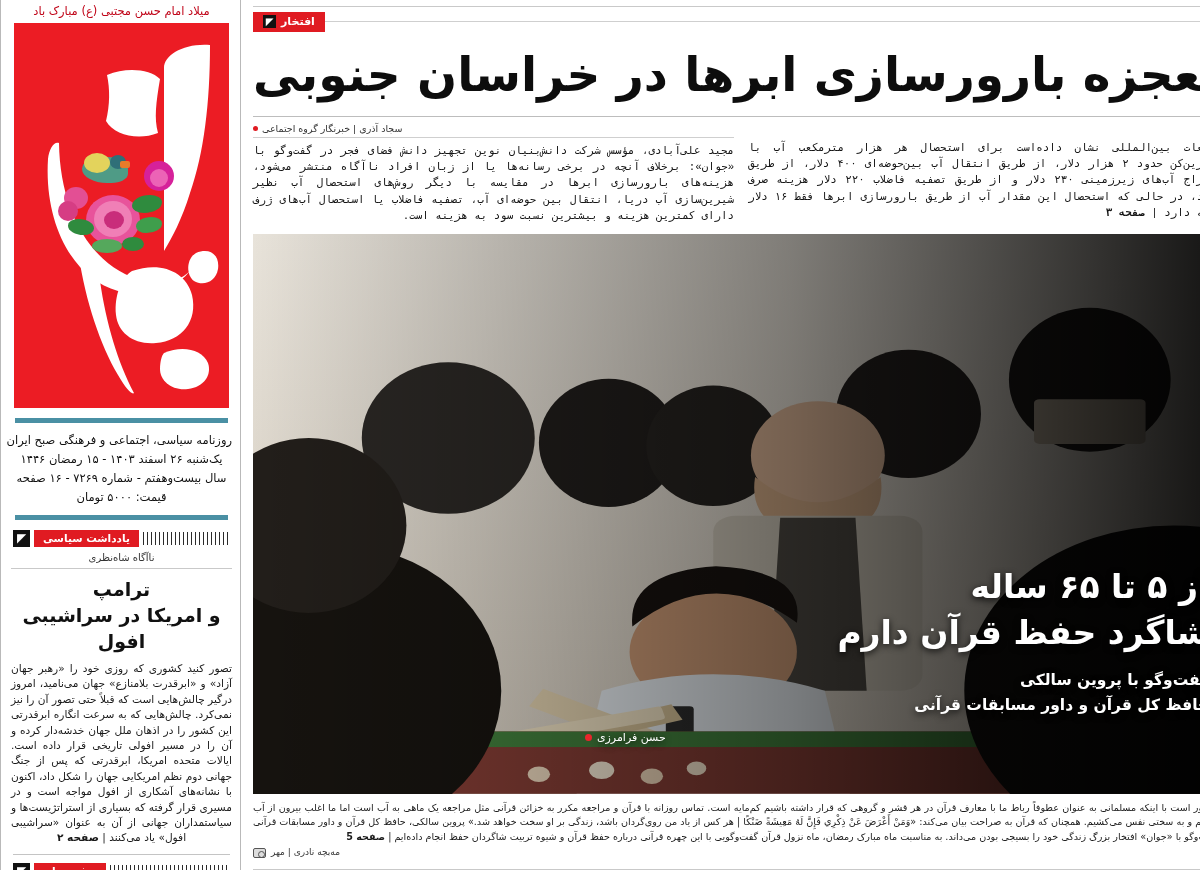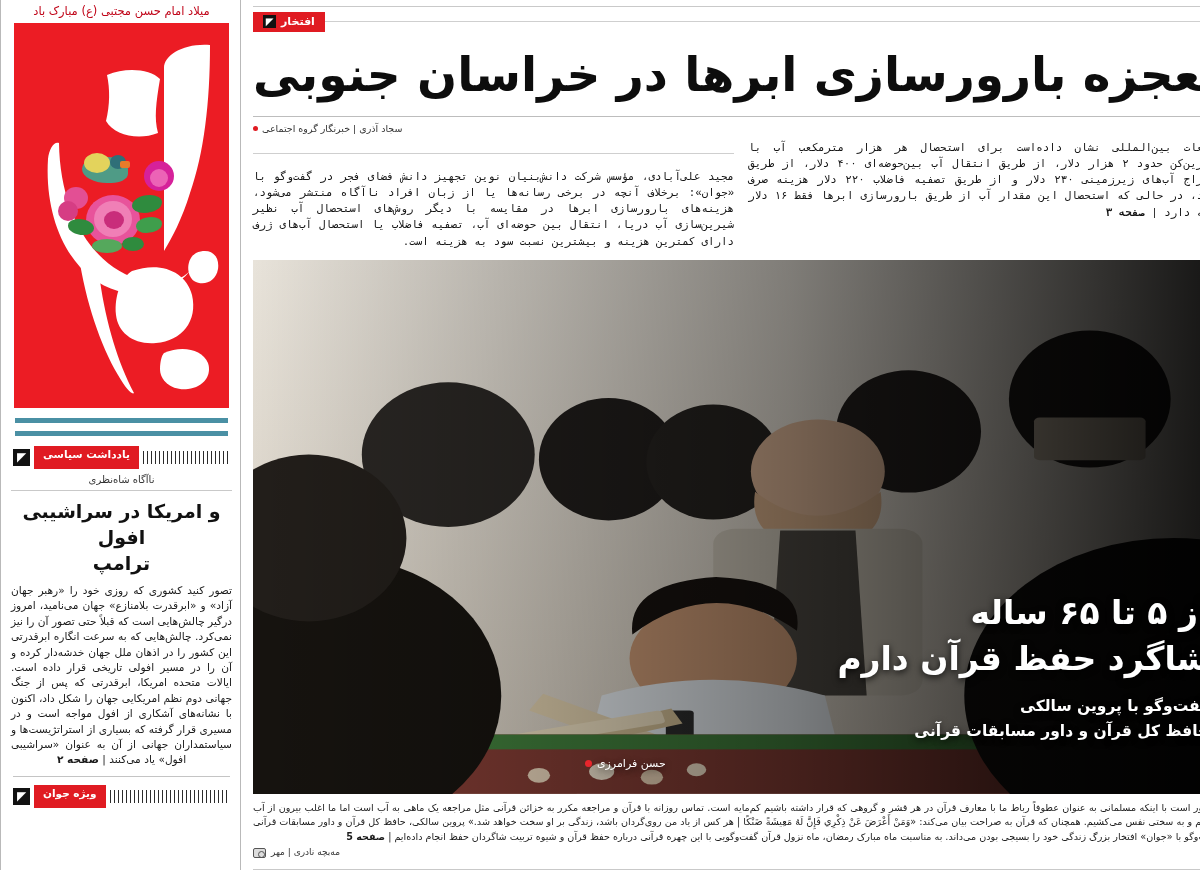--- a/index.html
+++ b/index.html
@@ -65,21 +65,21 @@
     display: flex; flex-direction: row-reverse; align-items: center;
     gap: 4px; margin: 6px 2px 4px 2px;
   }
   .sec-badge-icon {
     width: 17px; height: 17px; background: #111; color: #fff;
     font-size: 12px; line-height: 17px; text-align: center;
     flex: 0 0 17px;
   }
   .sec-tag {
     background: #e01b22; color: #fff; font-size: 10.5px; font-weight: bold;
-    padding: 2px 9px 9px 9px; white-space: nowrap;
+    padding: 2px 9px 3px 9px; white-space: nowrap;
   }
   .sec-hatch {
     flex: 1; height: 13px;
     background-image: repeating-linear-gradient(90deg,#2b2b2b 0 1px,transparent 1px 4px);
   }
   .byline-small {
     text-align: center; font-size: 10px; color: #333; margin: 5px 0 4px 0;
     border-bottom: 1px solid #c9c9c9; padding-bottom: 5px;
   }
   .op-title {
@@ -121,21 +121,21 @@
   h1.main-title {
     font-size: 47px; font-weight: bold; text-align: center;
     line-height: 58px; color: #0d0d0d; margin: 14px 0 12px 0;
     letter-spacing: -1.6px; white-space: nowrap;
   }
   .lead-rule { height: 1px; background: #bdbdbd; margin: 0 0 6px 0; }
   .lead-wrap { display: flex; flex-direction: row-reverse; gap: 14px; }
   .lead-col { flex: 1 1 50%; }
   .lead-byline {
     font-size: 9.5px; color: #333; text-align: right;
-    border-bottom: 1px solid #cfcfcf; padding-bottom: 19px; margin-bottom: 15px;
+    border-bottom: 1px solid #cfcfcf; padding-bottom: 3px; margin-bottom: 5px;
     display: flex; flex-direction: row-reverse; align-items: center; gap: 4px;
   }
   .dot-red { width: 5px; height: 5px; background: #e01b22; border-radius: 50%; display: inline-block; }
   .lead-text {
     font-size: 10.8px; line-height: 16.2px; text-align: justify; color: #141414; font-family: Liberation Mono, monospace;
   }
   .lead-spacer { height: 17px; }
 
   
   .photo-main {
@@ -223,31 +223,37 @@
 
         <div class="petal" style="left:74px; top:52px; width:30px; height:18px; background:#2f8b3e; border-radius:60% 40% 60% 40%;"></div>
         <div class="petal" style="left:78px; top:74px; width:26px; height:16px; background:#3f9e4c; border-radius:60% 40% 60% 40%;"></div>
         <div class="petal" style="left:10px; top:76px; width:26px; height:16px; background:#2f8b3e; border-radius:40% 60% 40% 60%;"></div>
         <div class="petal" style="left:34px; top:96px; width:30px; height:14px; background:#55a85c; border-radius:50%;"></div>
         <div class="petal" style="left:64px; top:94px; width:22px; height:14px; background:#2f8b3e; border-radius:50%;"></div>
       </div>
     </div>
 
     <div class="meta-rule"></div>
+    <div class="meta">
+      <div>روزنامه سیاسی، اجتماعی و فرهنگی صبح ایران</div>
+      <div>یک‌شنبه ۲۶ اسفند ۱۴۰۳ - ۱۵ رمضان ۱۴۴۶</div>
+      <div>سال بیست‌وهفتم - شماره ۷۲۶۹ - ۱۶ صفحه</div>
+      <div>قیمت: ۵۰۰۰ تومان</div>
+    </div>
     <div class="meta-rule b"></div>
 
     <div class="sec-head">
       <div class="sec-badge-icon">◤</div>
       <div class="sec-tag">یادداشت سیاسی</div>
       <div class="sec-hatch"></div>
     </div>
     <div class="byline-small">ناآگاه شاه‌نظری</div>
     <div class="op-title">
+      <div>ترامپ</div>
       <div>و امریکا در سراشیبی افول</div>
-      <div>ترامپ</div>
     </div>
     <div class="op-body">
       <span>تصور کنید کشوری که روزی خود را «رهبر جهان آزاد» و «ابرقدرت بلامنازع» جهان می‌نامید، امروز درگیر چالش‌هایی است که قبلاً حتی تصور آن را نیز نمی‌کرد. چالش‌هایی که به سرعت انگاره ابرقدرتی این کشور را در اذهان ملل جهان خدشه‌دار کرده و آن را در مسیر افولی تاریخی قرار داده است. ایالات متحده امریکا، ابرقدرتی که پس از جنگ جهانی دوم نظم امریکایی جهان را شکل داد، اکنون با نشانه‌های آشکاری از افول مواجه است و در مسیری قرار گرفته که بسیاری از استراتژیست‌ها و سیاستمداران جهانی از آن به عنوان «سراشیبی افول» یاد می‌کنند |</span>
       <b>صفحه ۲</b>
     </div>
 
     <div class="divider-light"></div>
 
     <div class="sec-head">
       <div class="sec-badge-icon">◤</div>

